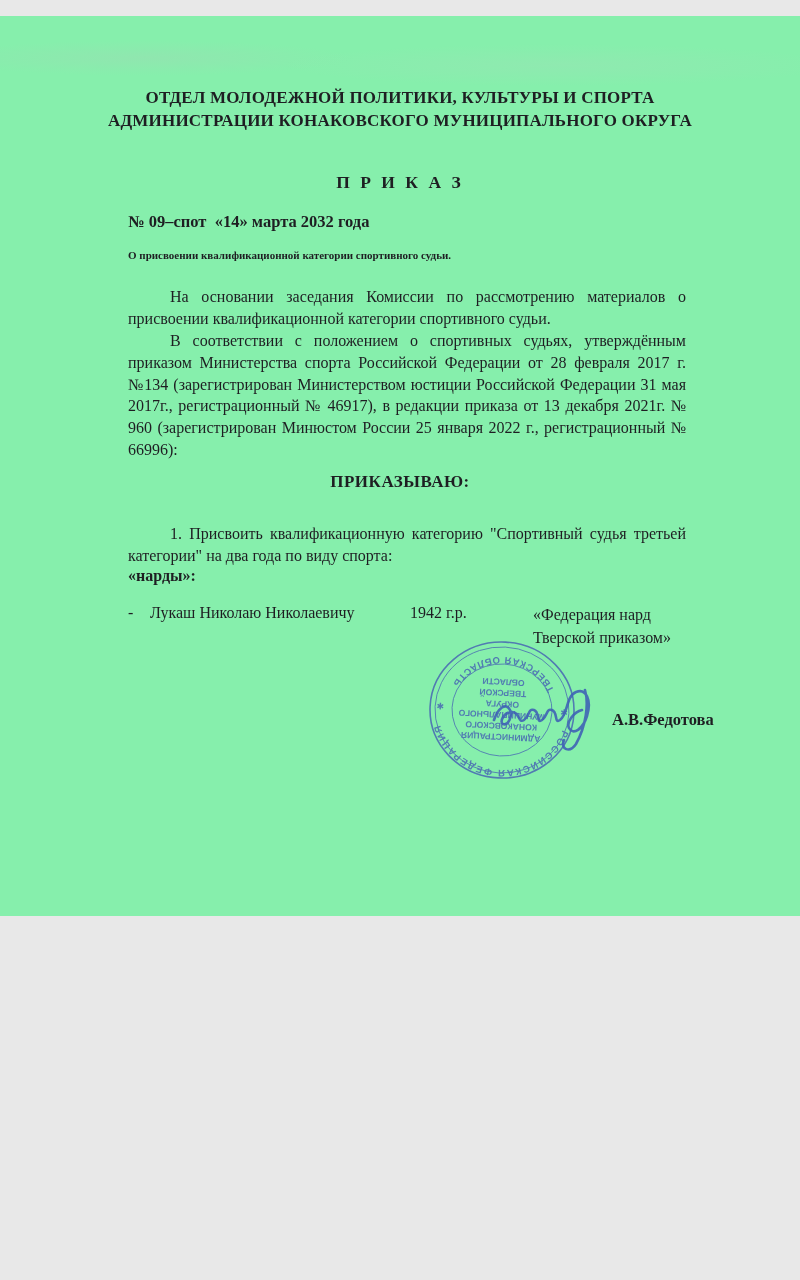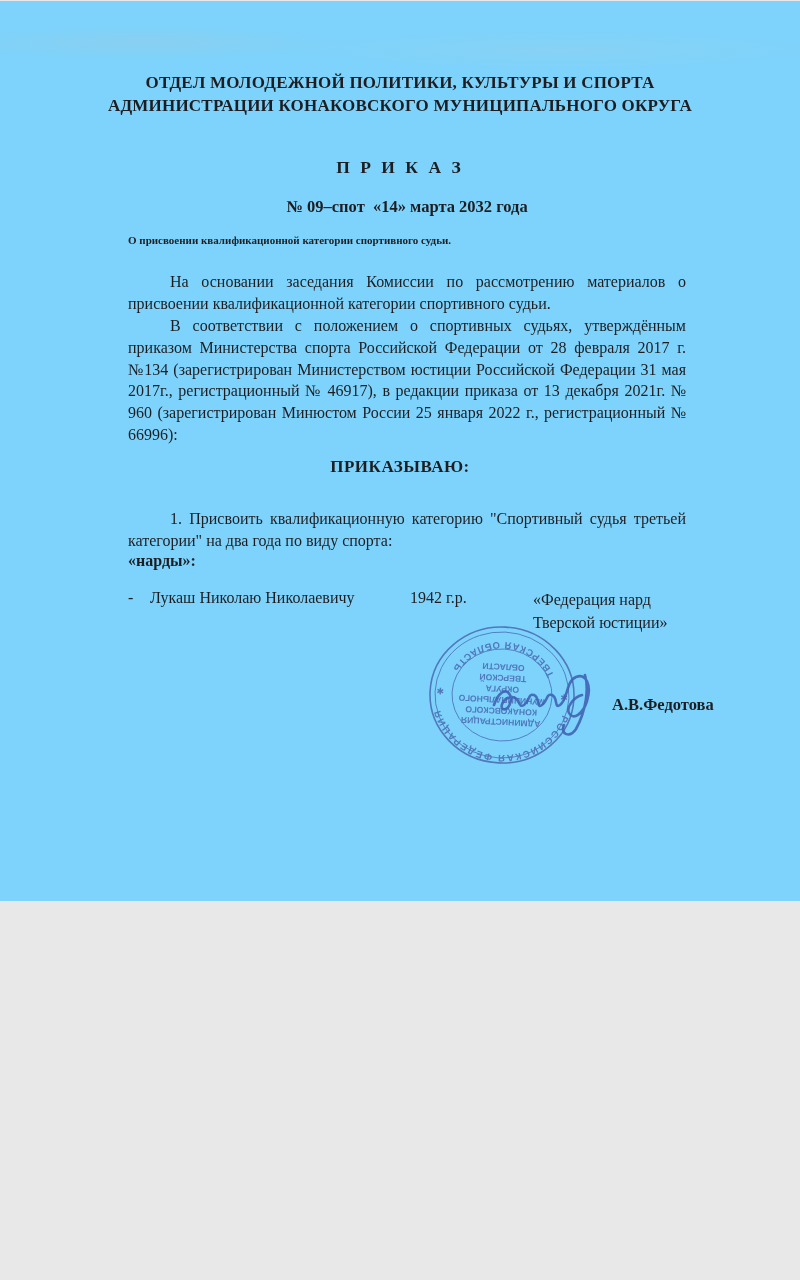--- a/index.html
+++ b/index.html
@@ -1,43 +1,43 @@
 <!DOCTYPE html>
 <html><head>
 <meta charset="utf-8">
 <style>
   html,body{margin:0;padding:0;background:#e8e8e8;}
   .page{
     position:relative;
     width:800px;height:900px;
-    background:#7dd3fc;
+    background:#86efac;
     font-family:"Liberation Serif","DejaVu Serif",serif;
     color:#1e1e22;
     overflow:hidden;
-    margin:1px auto;
+    margin:16px auto;
   }
   .scan-noise{
     position:absolute;left:0;top:0;width:800px;height:70px;
     background:
       radial-gradient(ellipse 300px 25px at 18% 60%, rgba(190,190,190,.18), transparent 70%),
       radial-gradient(ellipse 400px 30px at 70% 70%, rgba(200,200,200,.14), transparent 70%);
     pointer-events:none;
   }
   .abs{position:absolute;}
   .content-x{left:128px;width:558px;}
   .header{
     left:0;width:800px;top:70px;
     text-align:center;font-weight:700;font-size:17px;line-height:23px;
     letter-spacing:.2px;
   }
   .doc-type{
     left:0;width:800px;top:156px;
     text-align:center;font-weight:700;font-size:17.5px;letter-spacing:3px;
   }
-  .num-date{top:196px;display:flex;justify-content:center;font-weight:700;font-size:16.5px;}
+  .num-date{top:196px;display:flex;justify-content:flex-start;font-weight:700;font-size:16.5px;}
   .num-date .date{white-space:pre;}
   .subject{top:233px;font-weight:700;font-size:11px;}
   .para{
     margin:0;text-align:justify;text-indent:42px;
     font-size:16px;line-height:21.8px;
   }
   .para1{top:270px;}
   .para2{top:314px;font-family:Liberation Serif, serif;}
   .order-word{
     left:0;width:800px;top:456px;
@@ -85,21 +85,21 @@
 
   <p class="abs content-x para item1">1. Присвоить квалификационную категорию "Спортивный судья третьей категории" на два года по виду спорта:</p>
   <div class="abs content-x sport">«нарды»:</div>
 
   <div class="abs content-x recipient">
     <span class="dash">-</span>
     <span class="name">Лукаш Николаю Николаевичу</span>
     <span class="birth">1942 г.р.</span>
     <span class="org">
       <span>«Федерация нард</span><br>
-      <span>Тверской юстиции»</span>
+      <span>Тверской приказом»</span>
     </span>
   </div>
 
   <div class="abs content-x sig-block">
     <span class="signer">А.В.Федотова</span>
   </div>
 
   <div class="abs stamp-wrap">
     <svg width="156" height="152" viewBox="0 0 156 152">
       <g fill="none" stroke="#4a6cb3" stroke-width="1.6">

